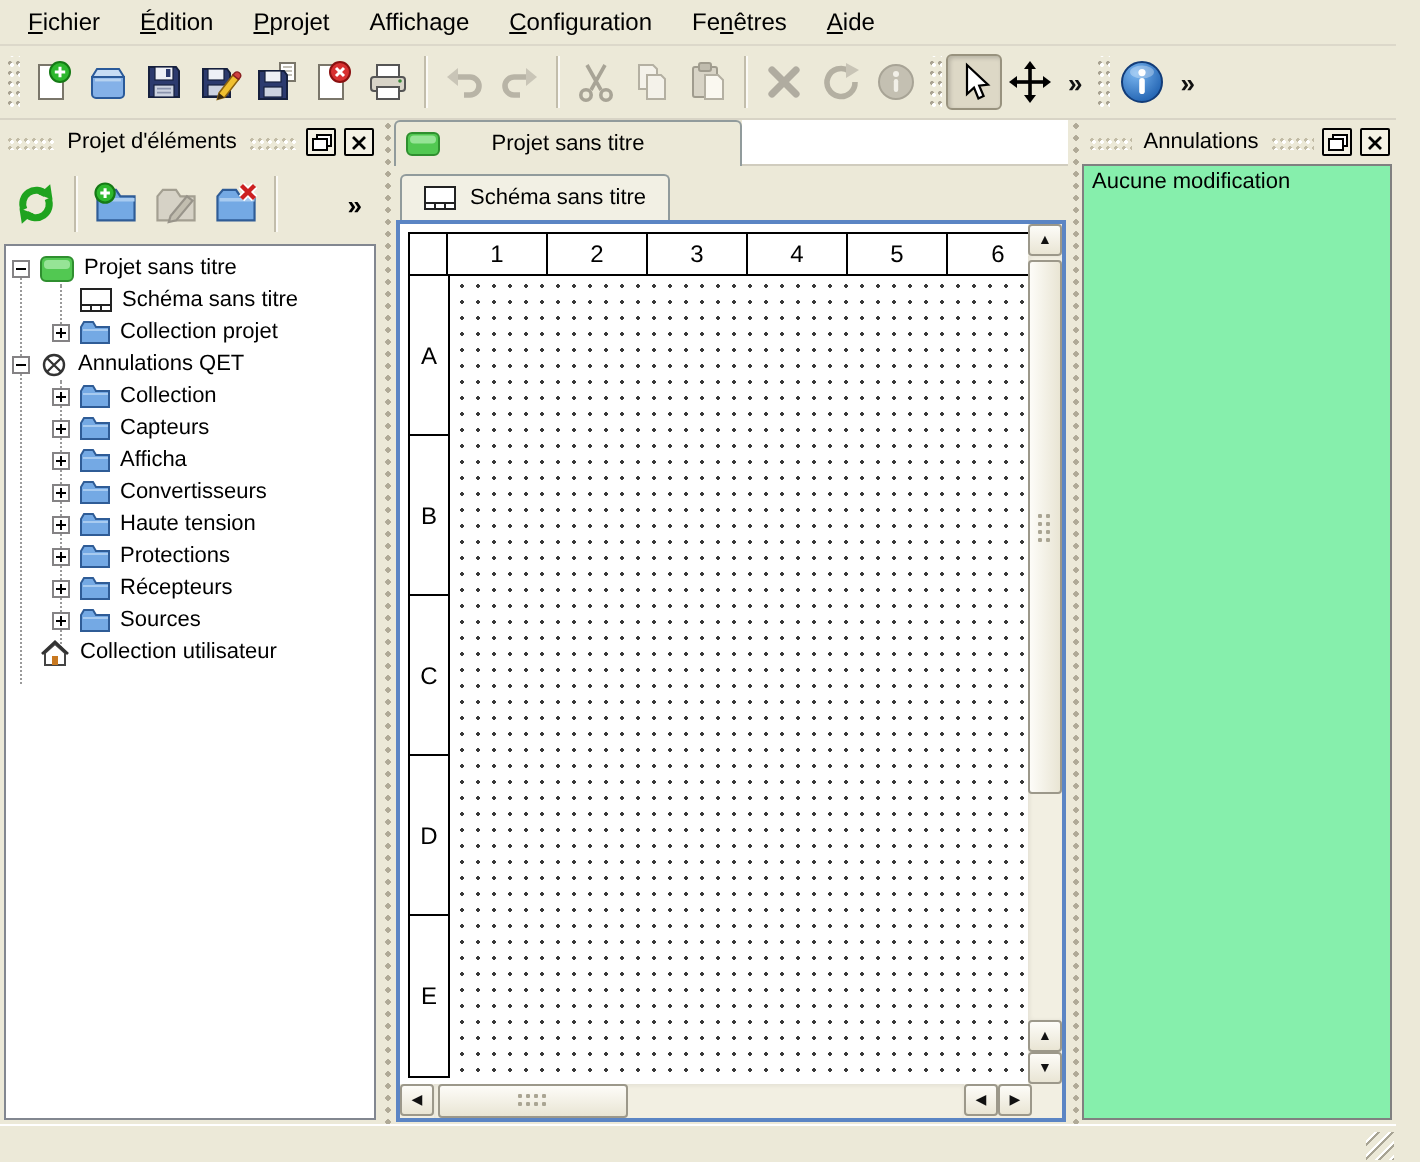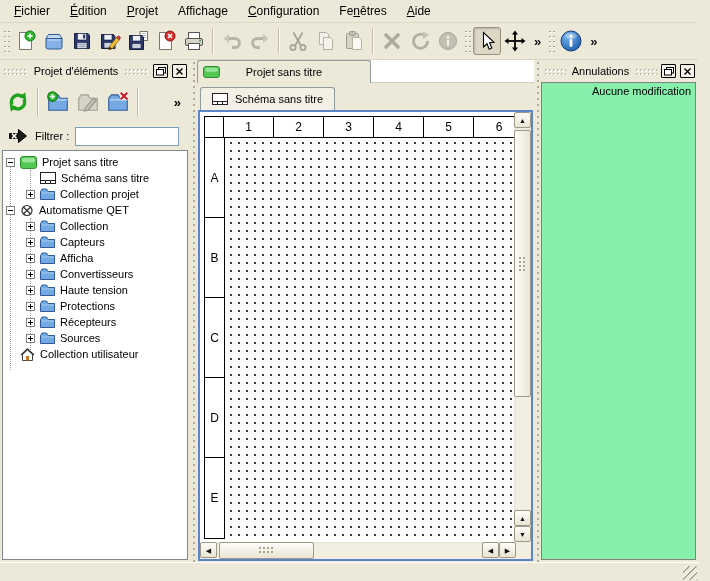--- a/index.html
+++ b/index.html
@@ -24,21 +24,21 @@
   .tb-chevron { font-size:13px; font-weight:bold; padding:0 5px; color:#111; }
 
   
   .main { flex:1; display:flex; min-height:0; }
   .splitter { width:7px; flex:none;
     background-image: radial-gradient(circle,#b0aa97 35%,transparent 40%);
     background-size:4px 6px; background-repeat:repeat-y; background-position:2px 30px; }
 
   
   .dock-left  { width:190px; flex:none; display:flex; flex-direction:column; }
-  .dock-right { width:157px; flex:none; display:flex; flex-direction:column;text-align:right; }
+  .dock-right { width:157px; flex:none; display:flex; flex-direction:column; }
   .dock-title { height:22px; display:flex; align-items:center; gap:4px; padding:0 3px; }
   .dock-title .tex { flex:1; height:7px;
     background-image: radial-gradient(circle,#fff 30%,transparent 34%), radial-gradient(circle,#c2bca6 30%,transparent 34%);
     background-size:4px 4px,4px 4px; background-position:1px 1px,0 0; }
   .dock-title .dlabel { font-size:11px; padding:0 2px; }
   .dock-btn { width:15px; height:14px; border:1px solid #000; border-radius:1px; background:#f4f1e4;
     display:flex; align-items:center; justify-content:center; flex:none; }
 
   
   .panel-tools { height:40px; display:flex; align-items:center; padding:0 3px; }
@@ -118,21 +118,21 @@
     background:repeating-linear-gradient(135deg, transparent 0 3px, #fff 3px 4px, #a8a494 4px 5px); }
 </style>
 </head>
 <body>
 
 <div class="app">
 
   <div class="menubar">
     <div class="menu-item"><span></span><u>F</u><span>ichier</span></div>
     <div class="menu-item"><span></span><u>É</u><span>dition</span></div>
-    <div class="menu-item"><span></span><u>P</u><span>rojet</span></div>
+    <div class="menu-item"><span></span><u>P</u><span>projet</span></div>
     <div class="menu-item"><span>Afficha</span><u>g</u><span>e</span></div>
     <div class="menu-item"><span></span><u>C</u><span>onfiguration</span></div>
     <div class="menu-item"><span>Fe</span><u>n</u><span>êtres</span></div>
     <div class="menu-item"><span></span><u>A</u><span>ide</span></div>
   </div>
 
   <div class="toolbars">
     <div class="tb-handle"></div>
 
     <button class="tb-btn">
@@ -349,30 +349,20 @@
             <path d="M2.5 18.5 v-11 l2.5-3 h6 l2 3 h6.5 v11z" fill="#74a9e4" stroke="#2f5c96"></path>
             <path d="M3.5 9 h16" stroke="#a8cbf0" stroke-width="1.6"></path>
             <path d="M13.5 2.5 l6 6 m0 -6 l-6 6" stroke="#fff" stroke-width="3.6"></path>
             <path d="M13.5 2.5 l6 6 m0 -6 l-6 6" stroke="#cc2020" stroke-width="2"></path>
           </svg>
         </button>
         <div class="ptool-sep"></div>
         <div class="ptool-chevron">»</div>
       </div>
 
-      <div class="panel-filter">
-        <button class="ptool-btn" style="width:22px;height:18px;">
-          <svg width="20" height="16" viewBox="0 0 20 16">
-            <path d="M1.5 5.5 h9 v-4 l8 6.5 -8 6.5 v-4 h-9z" fill="#1a1a1a" stroke="#000"></path>
-            <path d="M4 5.5 l4.5 5 m0 -5 l-4.5 5" stroke="#fff" stroke-width="1.6"></path>
-          </svg>
-        </button>
-        <span>Filtrer :</span>
-        <input class="filter-input" type="text" value="" style="">
-      </div>
 
       <div class="tree-wrap">
         <div class="guide root"></div>
         <div class="guide g1"></div>
         <div class="guide g2"></div>
 
         <div class="tree-row l0">
           <span class="expander"></span>
           <span class="ticon">
             <svg width="17" height="13" viewBox="0 0 17 13">
@@ -406,21 +396,21 @@
         </div>
 
         <div class="tree-row l0">
           <span class="expander"></span>
           <span class="ticon">
             <svg width="14" height="13" viewBox="0 0 14 13">
                 <circle cx="7" cy="6.5" r="5" fill="#fff" stroke="#333" stroke-width="1.2"></circle>
                 <path d="M3.4 3 l7.2 7 M10.6 3 l-7.2 7" stroke="#333" stroke-width="1.2"></path>
               </svg>
           </span>
-          <span class="tlabel">Automatisme QET</span>
+          <span class="tlabel">Annulations QET</span>
         </div>
 
         <div class="tree-row l1">
           <span class="expander plus"></span>
           <span class="ticon">
             <svg width="15" height="12" viewBox="0 0 15 12">
                 <path d="M0.5 11.5 v-8 l1.5-2.5 h4.5 l1.5 2.5 h6.5 v8z" fill="#74a9e4" stroke="#2f5c96"></path>
                 <path d="M1.5 5 h12.5" stroke="#a8cbf0"></path>
               </svg>
           </span>

